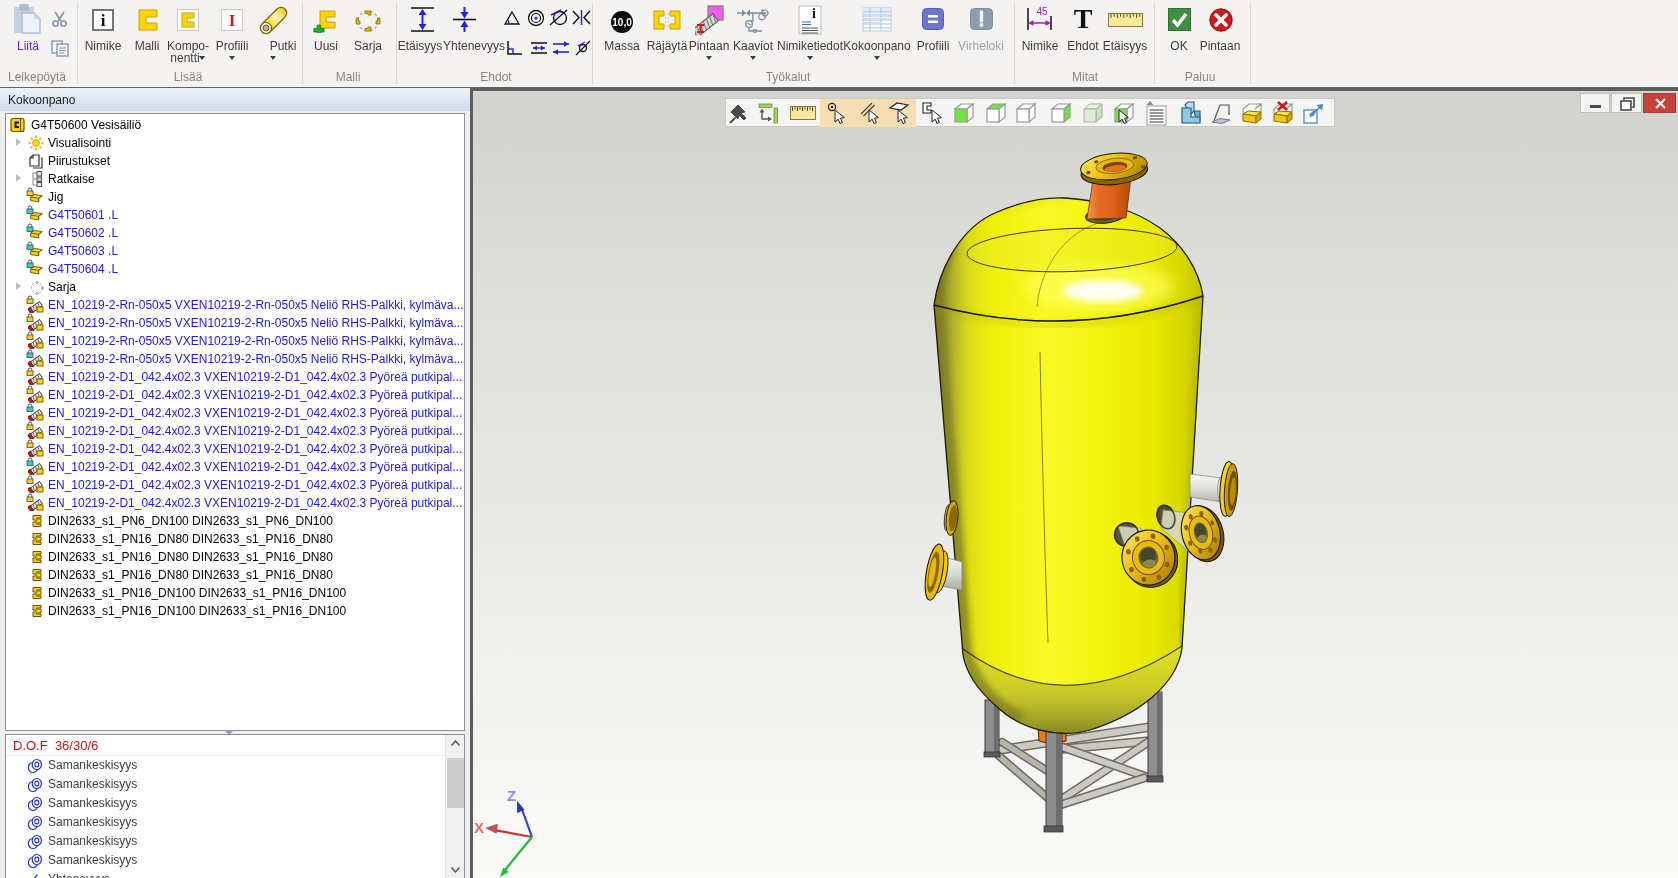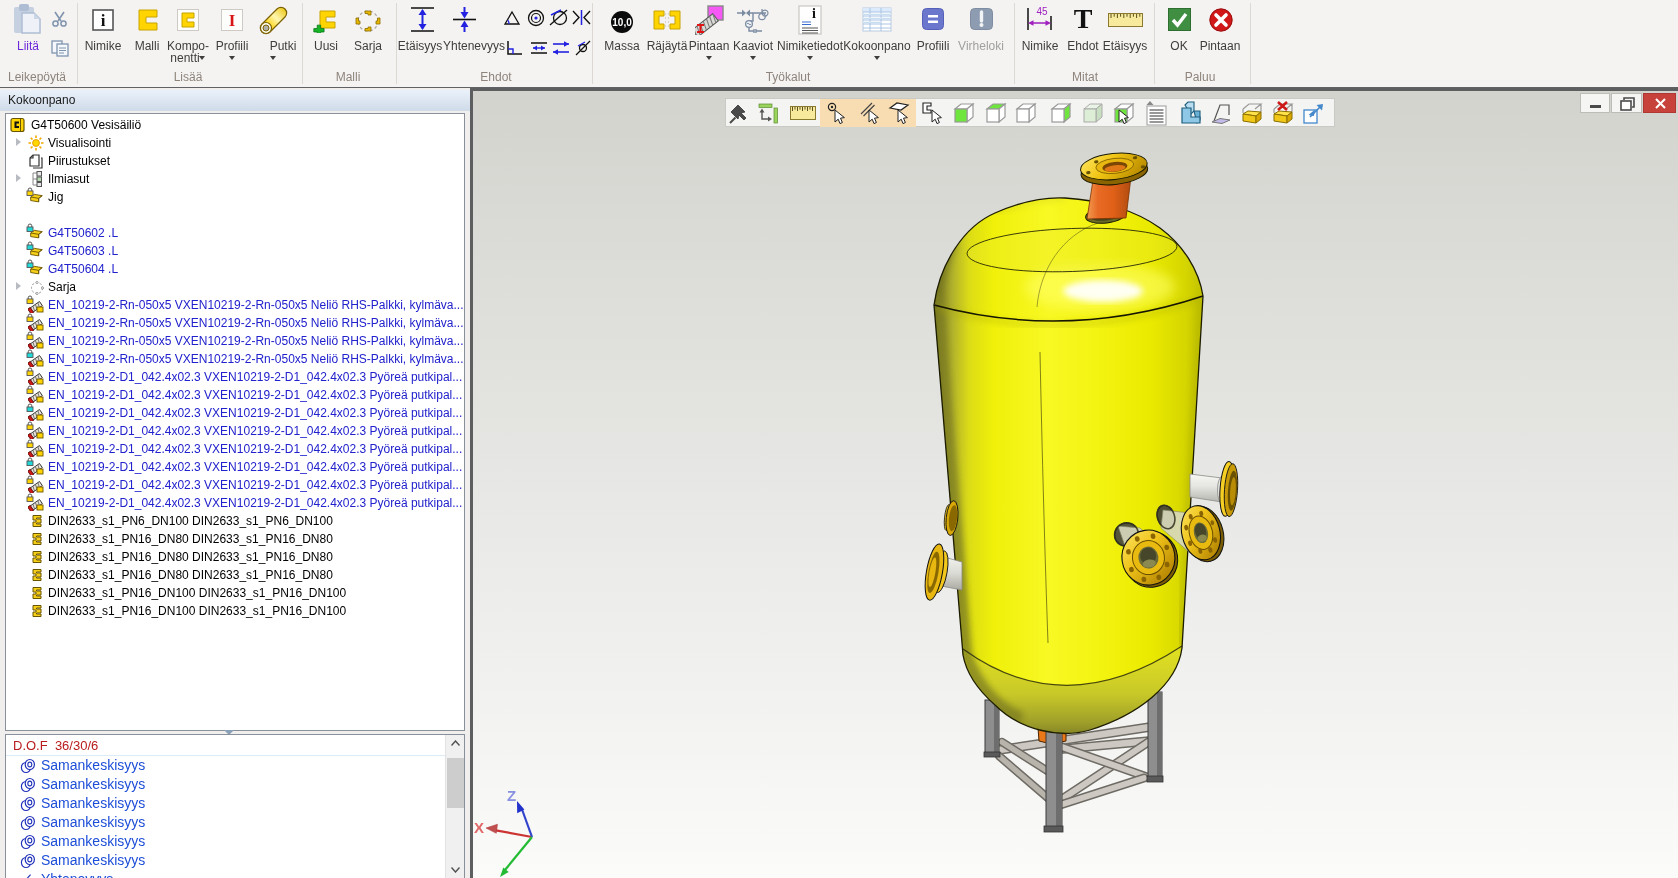--- a/index.html
+++ b/index.html
@@ -9,21 +9,21 @@
 .rlab{position:absolute;top:39px;font-size:12px;color:#3f3d3b;text-align:center;white-space:nowrap;transform:translateX(-50%)}
 .rlab2{position:absolute;top:51px;font-size:12px;color:#3f3d3b;text-align:center;white-space:nowrap;transform:translateX(-50%)}
 .car{position:absolute;width:0;height:0;border-left:3.5px solid transparent;border-right:3.5px solid transparent;border-top:4px solid #3f3d3b;transform:translateX(-50%)}
 #leftcol{position:absolute;left:0;top:88px;width:470px;height:790px;background:#f0efee}
 #koko{position:absolute;left:0;top:2px;width:470px;height:21px;background:linear-gradient(#eaf1fa,#cfdbe9);font-size:12px;color:#1b1b1b;line-height:21px;padding-left:8px}
 #tree{position:absolute;left:5px;top:25px;width:460px;height:618px;background:#fff;border:1px solid #8a9099;overflow:hidden}
 .trow{position:absolute;left:0;width:458px;height:18px;font-size:12px;line-height:18px;white-space:nowrap}
 .blue{color:#2121cd}
 .exp{position:absolute;left:10px;top:4px;width:0;height:0;border-top:4.5px solid transparent;border-bottom:4.5px solid transparent;border-left:5.5px solid #b8bcc2}
 #dof{position:absolute;left:5px;top:646px;width:460px;height:144px;background:#fff;border:1px solid #8a9099;border-bottom:none;overflow:hidden}
-.drow{position:absolute;left:9px;width:430px;height:19px;font-size:14px;line-height:19px;white-space:nowrap;color:#1d4ed8}
+.drow{position:absolute;left:16px;width:430px;height:19px;font-size:12px;line-height:19px;white-space:nowrap;color:#404040}
 #viewport{position:absolute;left:470px;top:88px;width:1208px;height:790px;background:linear-gradient(#d3d3ce,#e9e9e7 55%,#fbfbfa);border-left:3px solid #5d5e60;border-top:3px solid #5d5e60}
 #vtoolbar{position:absolute;left:252px;top:7px;width:610px;height:29px;background:#f4f4f2;border:1px solid #c9c9c5}
 .wbtn{position:absolute;top:2px;height:20px;background:#f5f5f3;border:1px solid #bcbcb8}
 </style></head><body>
 <div id="ribbon">
 <div class="gsep" style="left:77px"></div>
     <div class="gsep" style="left:302px"></div>
     <div class="gsep" style="left:396px"></div>
     <div class="gsep" style="left:592px"></div>
     <div class="gsep" style="left:1014px"></div>
@@ -349,30 +349,39 @@
         <svg class="abs" style="left:22px;top:1px" width="16" height="16">
           <use href="#spag"></use>
         </svg>
         <span class="abs" style="left:42px">Piirustukset</span>
       </div>
 <div class="trow" style="top:56px">
         <span class="exp" style="top:4px"></span>
         <svg class="abs" style="left:22px;top:1px" width="16" height="16">
           <use href="#silm"></use>
         </svg>
-        <span class="abs" style="left:42px">Ilmiasut</span>
+        <span class="abs" style="left:42px">Ratkaise</span>
       </div>
 <div class="trow" style="top:74px">
         <svg class="abs" style="left:22px;top:1px" width="16" height="16">
           <use href="#spart"></use>
         </svg>
         <svg class="abs" style="left:20px;top:-1px" width="8" height="9">
           <use href="#slocky"></use>
         </svg>
         <span class="abs" style="left:42px">Jig</span>
+      </div>
+<div class="trow" style="top:92px">
+        <svg class="abs" style="left:22px;top:1px" width="16" height="16">
+          <use href="#spart"></use>
+        </svg>
+        <svg class="abs" style="left:20px;top:-1px" width="8" height="9">
+          <use href="#slockc"></use>
+        </svg>
+        <span class="abs blue" style="left:42px">G4T50601 .L</span>
       </div>
 <div class="trow" style="top:110px">
         <svg class="abs" style="left:22px;top:1px" width="16" height="16">
           <use href="#spart"></use>
         </svg>
         <svg class="abs" style="left:20px;top:-1px" width="8" height="9">
           <use href="#slockc"></use>
         </svg>
         <span class="abs blue" style="left:42px">G4T50602 .L</span>
       </div>

